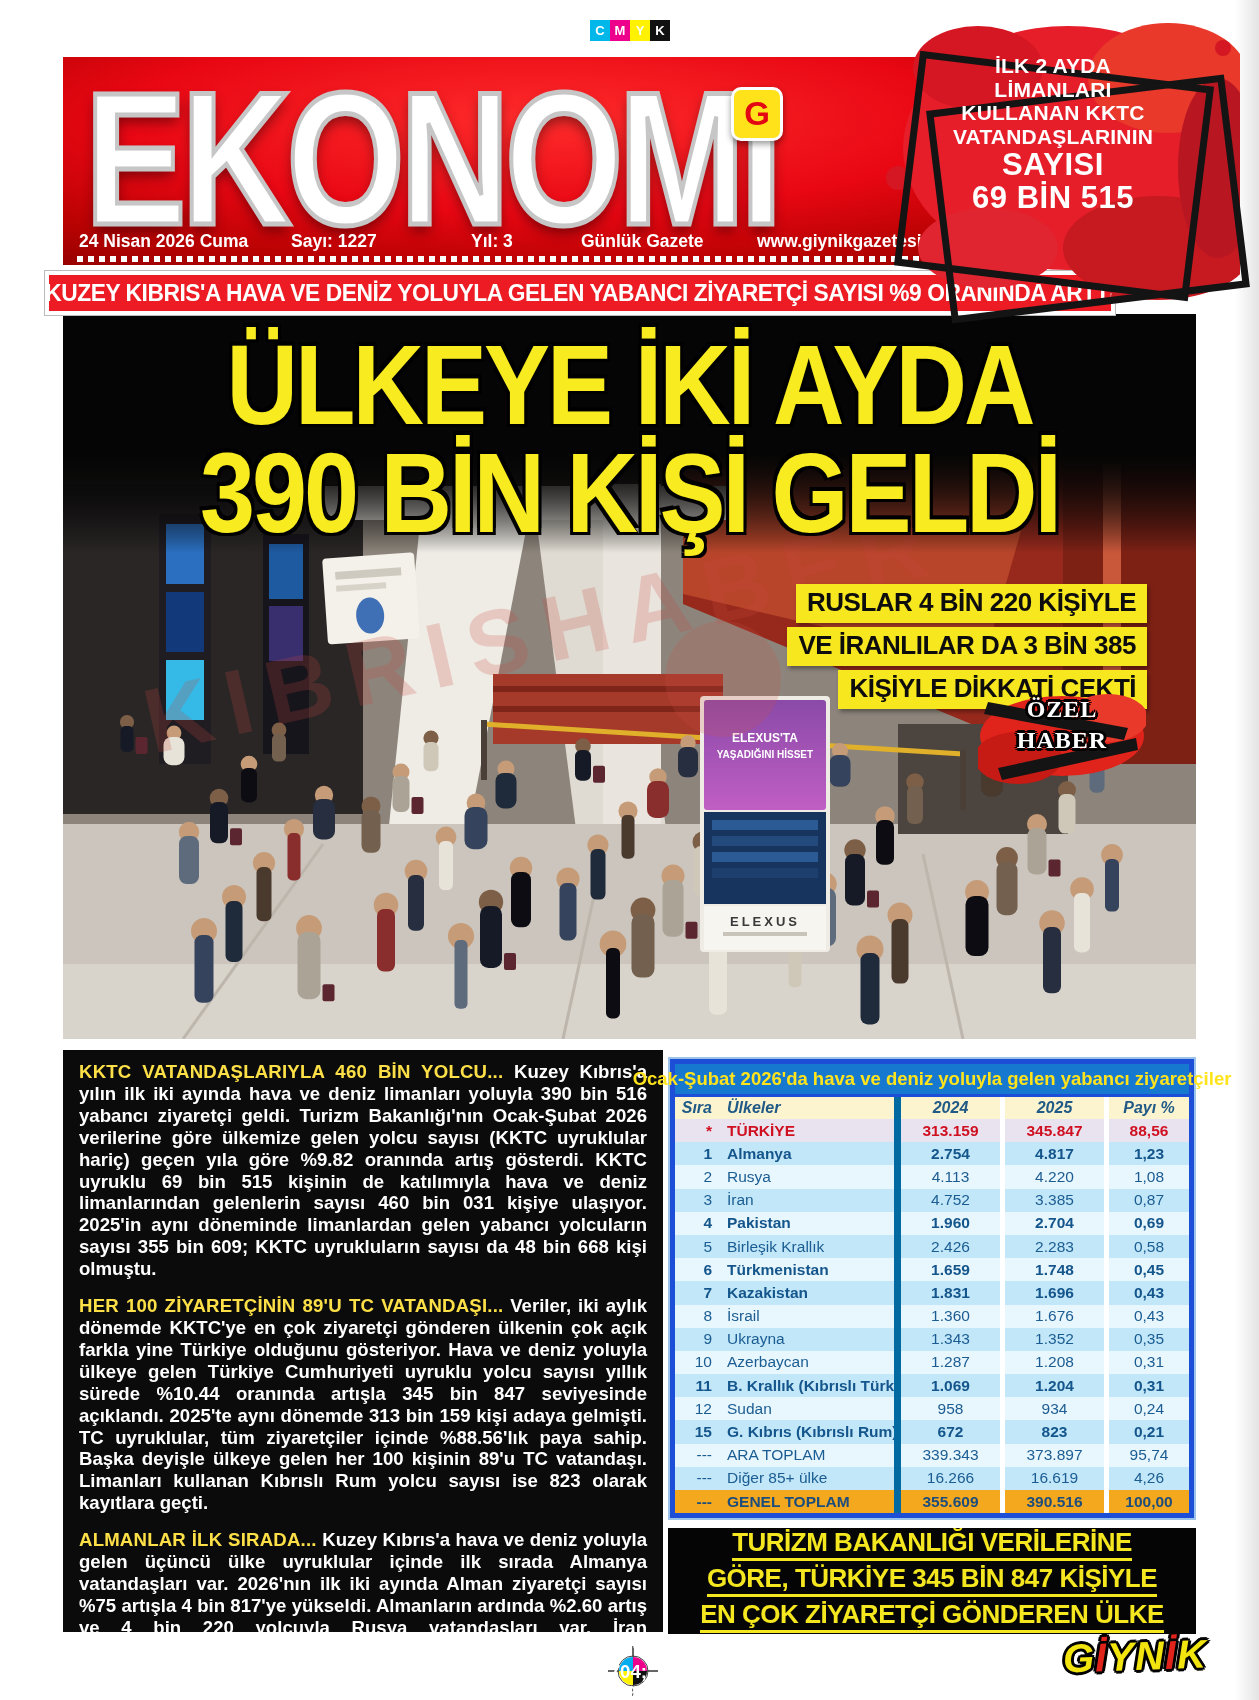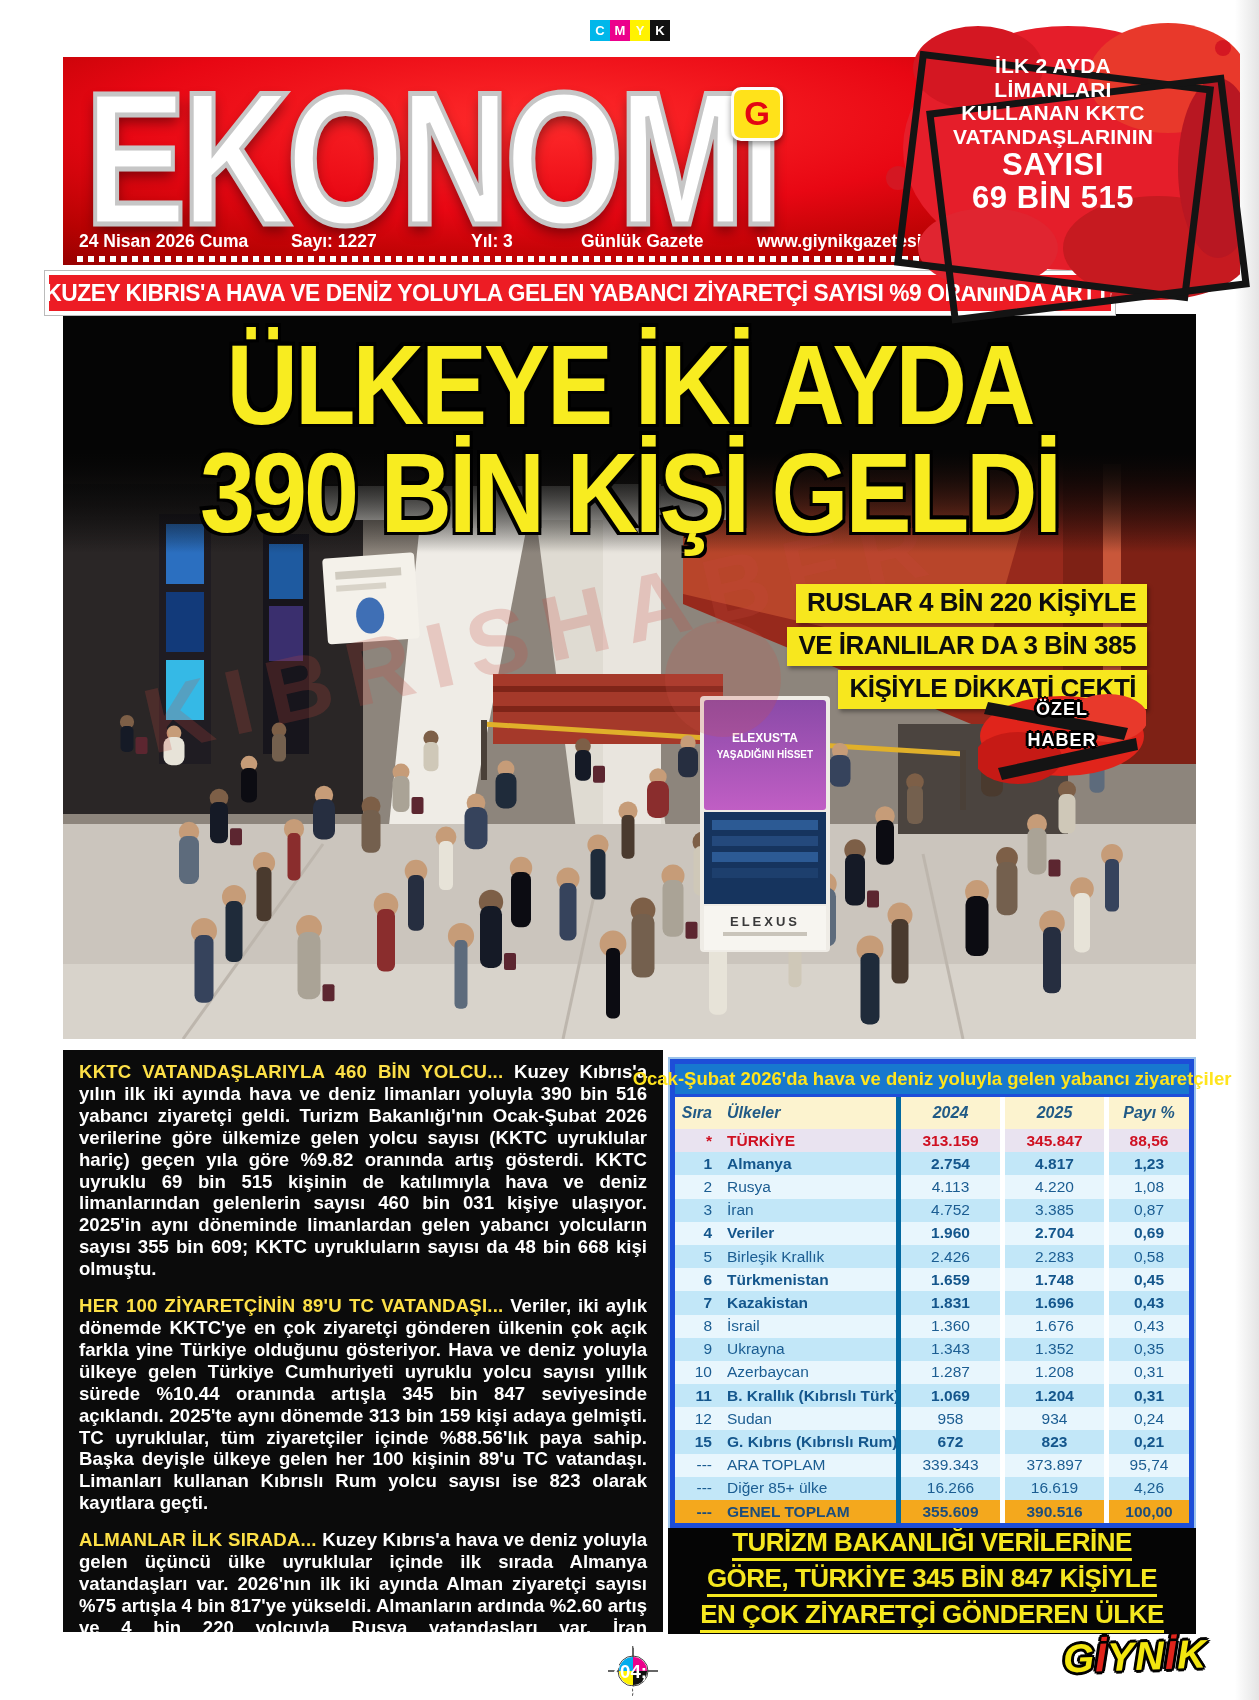--- a/index.html
+++ b/index.html
@@ -52,42 +52,42 @@
   
   .subhead{position:absolute;left:63px;top:584px;width:1084px;display:flex;flex-direction:column;
         align-items:flex-end;gap:4px;z-index:4;}
   .strip{background:#f7e71e;color:#0d0d0d;font-weight:800;font-size:26px;letter-spacing:-0.5px;
         padding:3px 11px 5px;white-space:nowrap;box-shadow:2px 3px 4px rgba(0,0,0,.35);}
 
   
   .ozel{position:absolute;left:978px;top:688px;width:168px;height:100px;z-index:4;}
   .ozel svg{position:absolute;left:0;top:0;}
   .ozel .txt{position:absolute;left:0;top:6px;width:100%;text-align:center;color:#fff;
-        font-size:18px;line-height:31px;font-weight:800;letter-spacing:1px;
-        text-shadow:-3px 0 #000,3px 0 #000,0 -3px #000,0 3px #000,-2px -2px #000,2px 2px #000,2px -2px #000,-2px 2px #000;}
+        font-size:24px;line-height:31px;font-weight:800;letter-spacing:1px;
+        text-shadow:-3px 0 #000,3px 0 #000,0 -3px #000,0 3px #000,-2px -2px #000,2px 2px #000,2px -2px #000,-2px 2px #000;font-family:Liberation Serif, serif;}
 
   
   .panel{position:absolute;left:63px;top:1050px;width:600px;height:582px;background:#0b0b0b;
         box-sizing:border-box;padding:11px 16px 0 16px;z-index:3;}
   .panel p{margin:0 0 15px 0;color:#fff;font-size:18.6px;line-height:21.9px;font-weight:600;
         text-align:justify;}
   .lead{color:#fde047;font-weight:800;letter-spacing:0.2px;}
 
   
   .tframe{position:absolute;left:668px;top:1057px;width:528px;background:#1d4ed8;z-index:3;
         box-sizing:border-box;border:2px solid #9cc3ea;padding:5px;}
   .ttitle{background:#1778cf;color:#ffe41c;font-weight:800;font-size:18.5px;height:30px;
         display:flex;align-items:center;justify-content:center;white-space:nowrap;margin-bottom:3px;}
   .trow{display:grid;grid-template-columns:44px 182px 104px 104px 80px;height:23.2px;}
   .trow .c{display:flex;align-items:center;justify-content:center;font-size:15.5px;color:#1b5d92;
         height:100%;box-sizing:border-box;overflow:hidden;white-space:nowrap;}
   .trow .c0{justify-content:flex-end;padding-right:7px;}
-  .trow .c1{justify-content:flex-start;padding-left:8px;border-right:5px solid #0369a1;}
+  .trow .c1{justify-content:flex-start;padding-left:8px;border-right:7px solid #0369a1;}
   .trow .c2,.trow .c3{border-right:5px solid #fff;}
-  .thead{height:32px;text-align:right;}
+  .thead{height:22px;text-align:right;}
   .thead .c{background:#fcf3cf;color:#215a86;font-weight:bold;font-style:italic;font-size:16px;}
   .a .c{background:#c2e7f8;} .b .c{background:#e8f6fd;}
   .bd .c{font-weight:bold;color:#14568c;}
   .tk .c{background:#e9e3f0;color:#cf1021;font-weight:bold;}
   .tot .c{background:#f4a81d;color:#1c4d7c;font-weight:bold;}
 
   
   .fbox{position:absolute;left:668px;top:1528px;width:528px;height:106px;background:#050505;z-index:3;
         display:flex;flex-direction:column;align-items:center;justify-content:center;}
   .fbox span{display:inline-block;color:#f5e71f;font-size:26px;line-height:27px;font-weight:800;
@@ -395,21 +395,21 @@
         </div>
         <div class="trow a">
           <div class="c c0">3</div>
           <div class="c c1">İran</div>
           <div class="c c2">4.752</div>
           <div class="c c3">3.385</div>
           <div class="c c4">0,87</div>
         </div>
         <div class="trow b bd">
           <div class="c c0">4</div>
-          <div class="c c1">Veriler</div>
+          <div class="c c1">Pakistan</div>
           <div class="c c2">1.960</div>
           <div class="c c3">2.704</div>
           <div class="c c4">0,69</div>
         </div>
         <div class="trow a">
           <div class="c c0">5</div>
           <div class="c c1">Birleşik Krallık</div>
           <div class="c c2">2.426</div>
           <div class="c c3">2.283</div>
           <div class="c c4">0,58</div>

